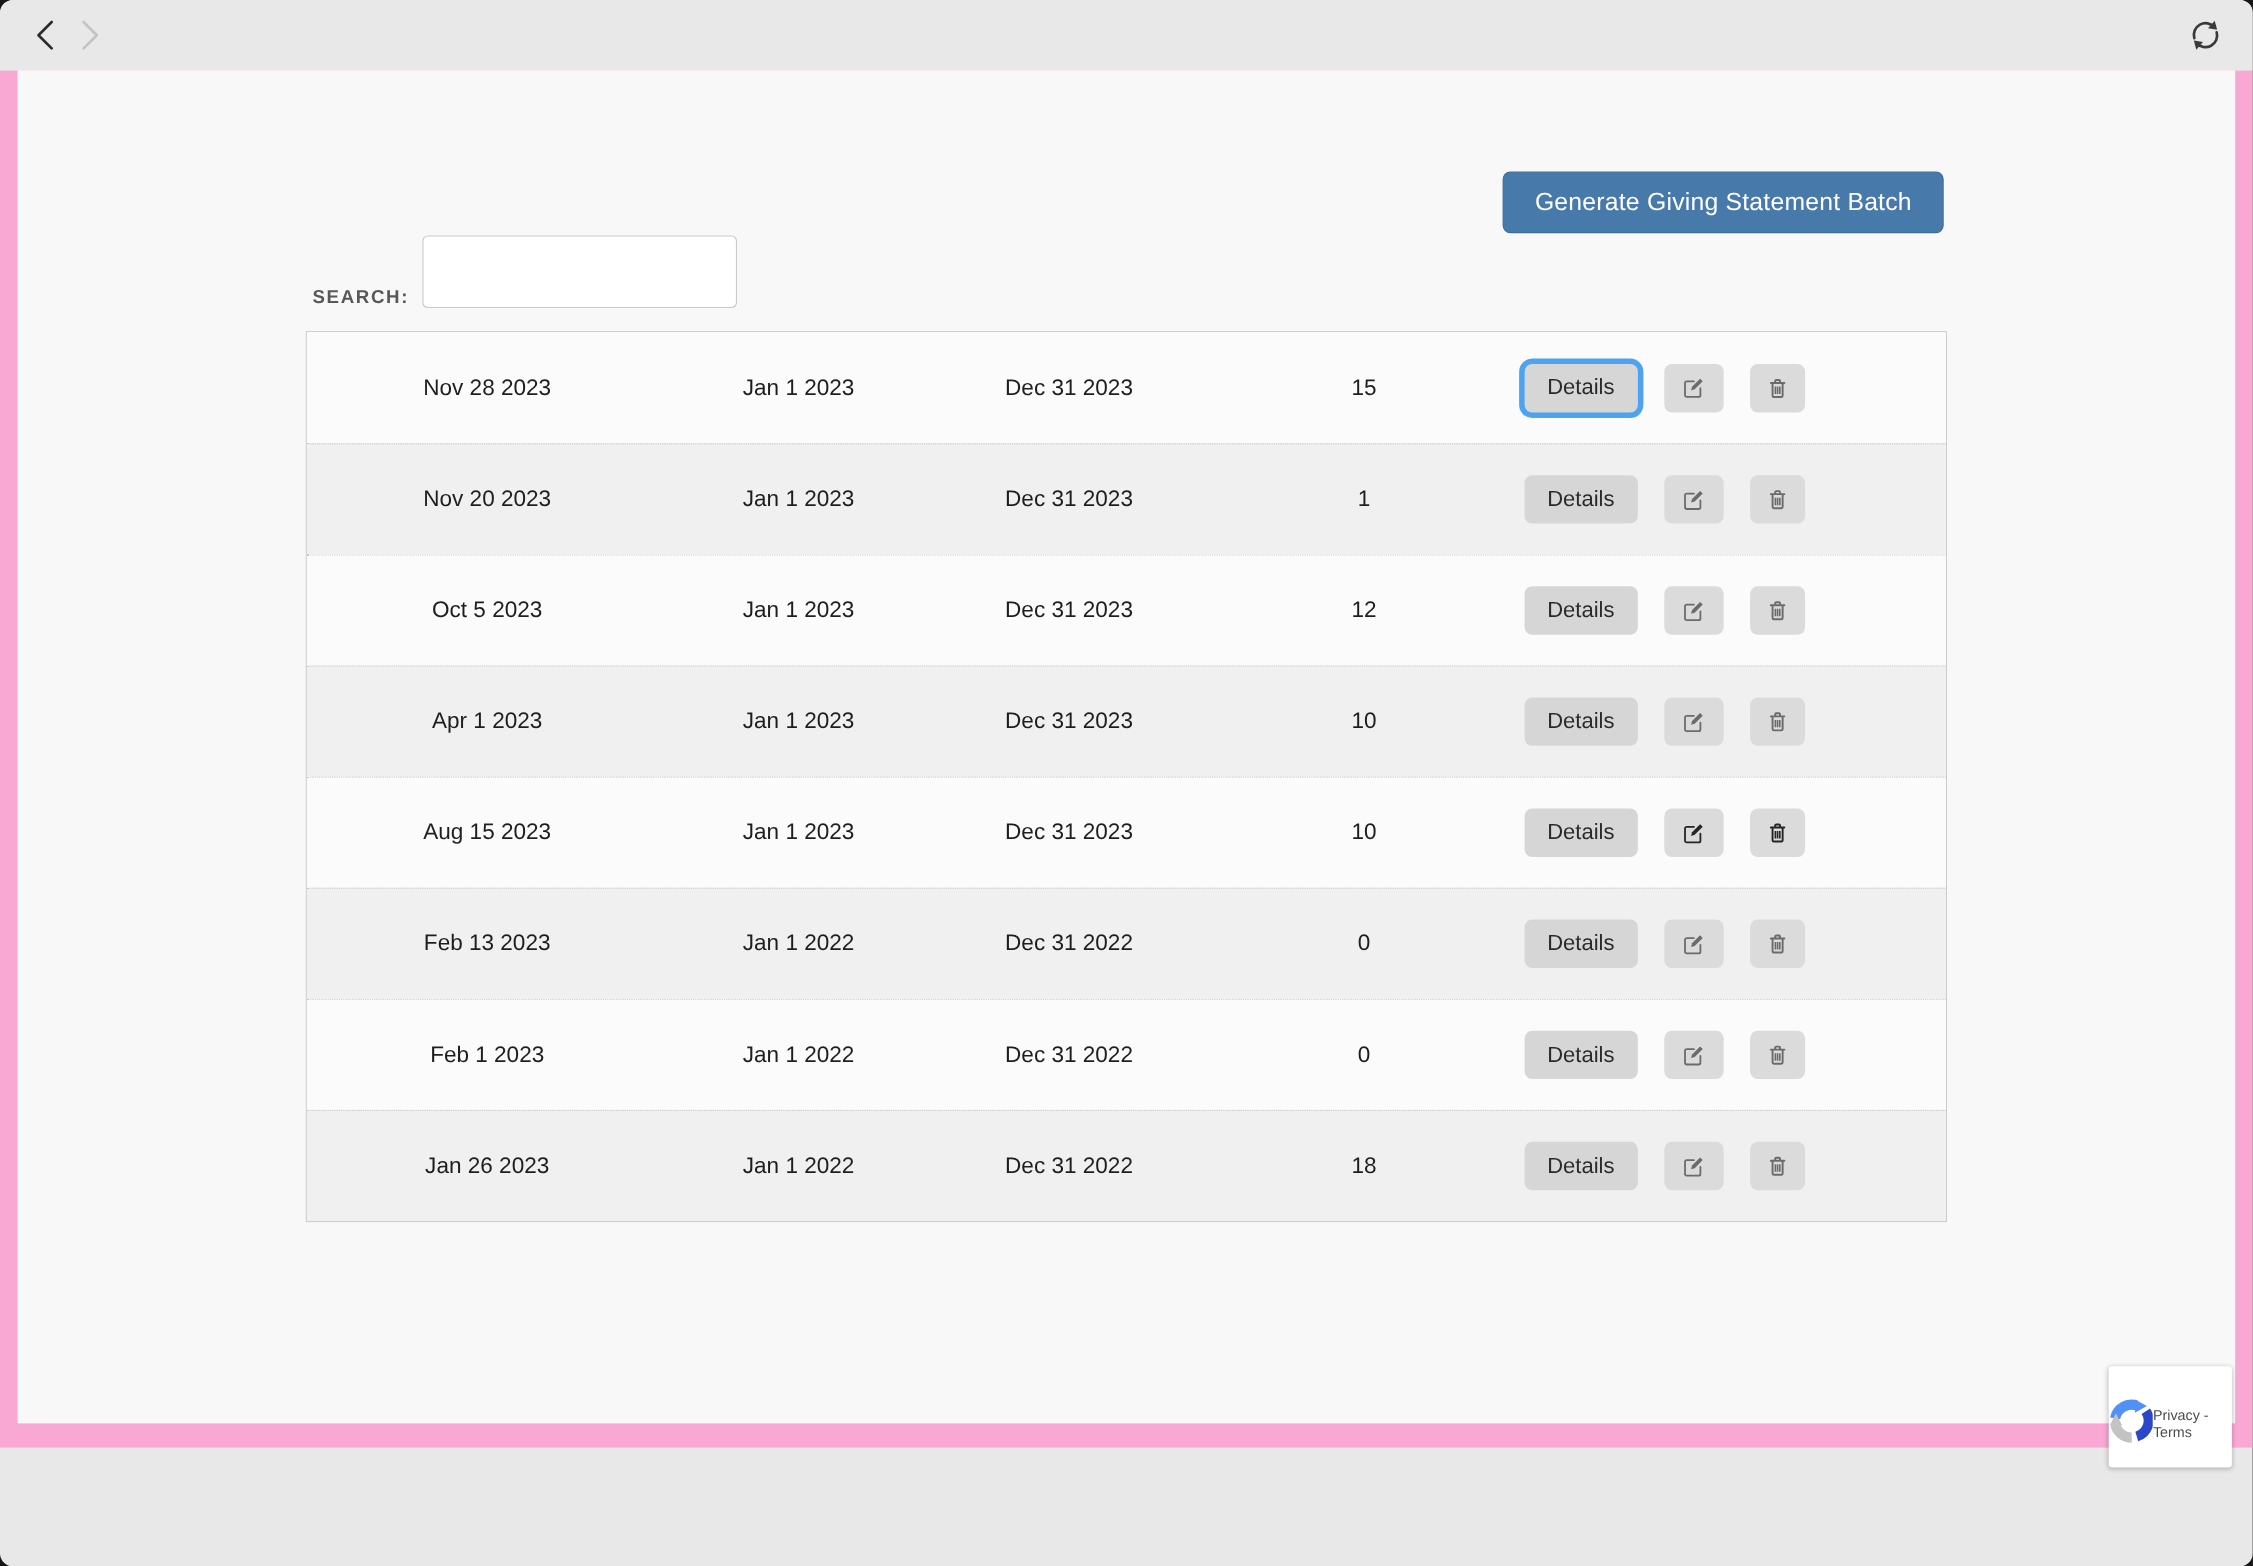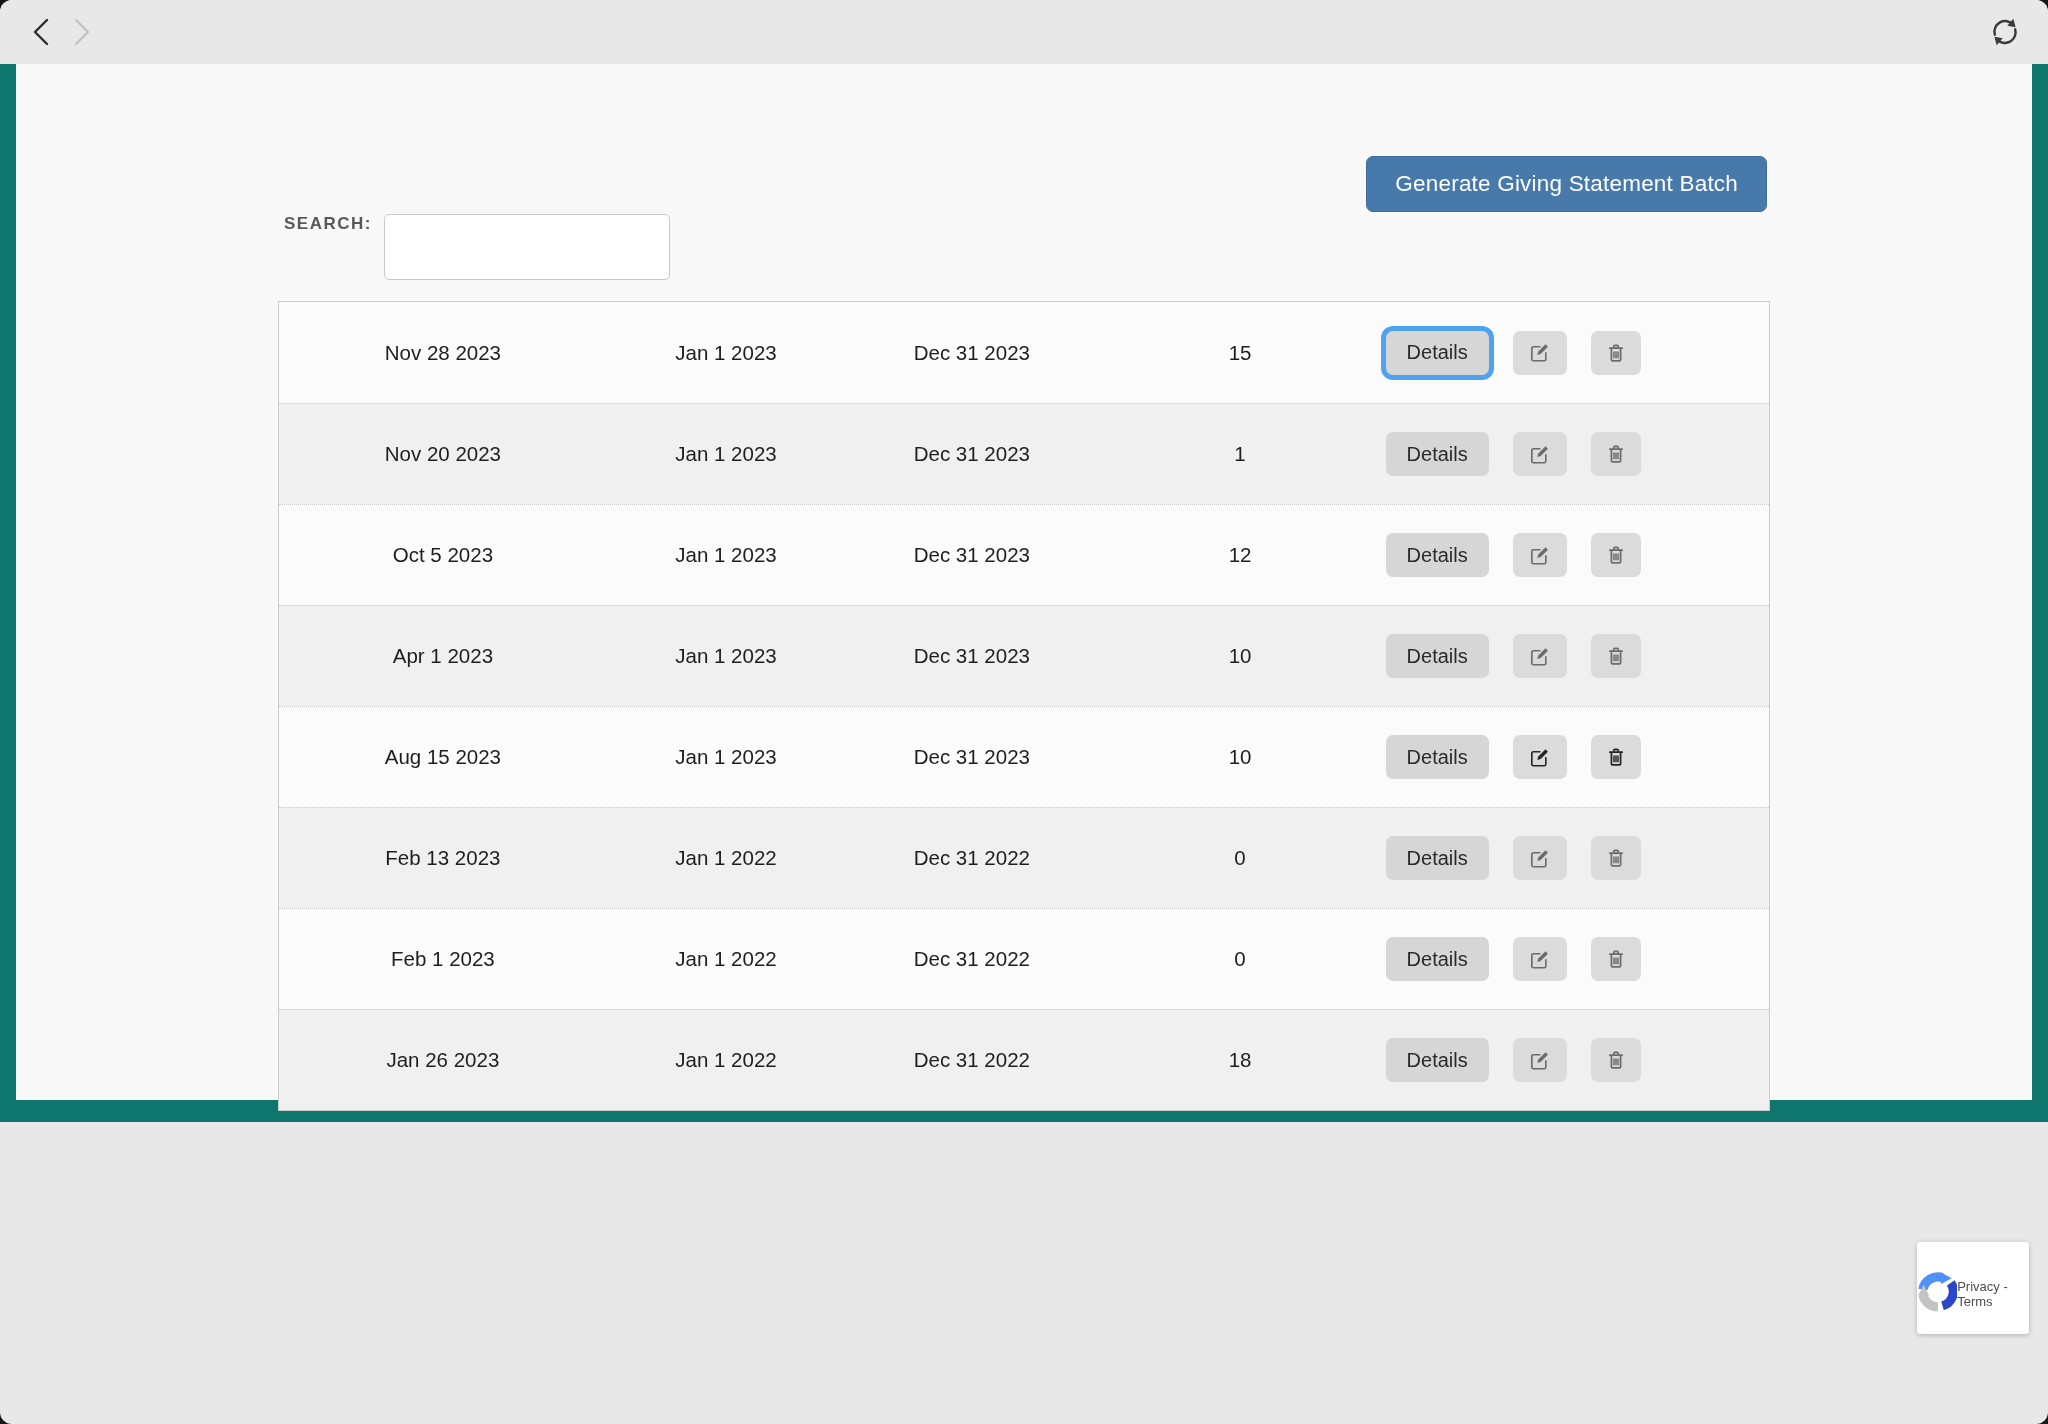--- a/index.html
+++ b/index.html
@@ -21,32 +21,32 @@
   .light.gray { background:#cbc8cb; border:1px solid #bcb9bc; }
   .win-title { font-size:21px; font-weight:bold; color:#4c484c; }
 
   
   .toolbar { height:64px; background:#e9e8e8; position:relative; }
   .nav-arrows { position:absolute; left:27px; top:16px; display:flex; gap:10px; }
   .nav-btn { width:30px; height:32px; background:none; border:none; padding:0; display:flex; align-items:center; justify-content:center; }
   .refresh-btn { position:absolute; right:24px; top:14px; width:38px; height:38px; background:none; border:none; padding:0; }
 
   
-  .frame { height:1058px; padding:0 16px 22px 16px; background:#0f766e; }
+  .frame { height:1252px; padding:0 16px 22px 16px; background:#f9a8d4; }
   .content { position:relative; width:100%; height:100%; background:#f8f8f8; }
 
   
   .generate-btn {
     position:absolute; top:92px; right:265px; height:56px; padding:0 28px;
     background:#4779ab; border:1px solid #3e6d9c; border-radius:7px;
     color:#ffffff; font-size:22.5px; font-weight:500; letter-spacing:.2px;
   }
 
   
-  .search-wrap { position:absolute; left:268px; top:150px; display:flex; align-items:flex-start; gap:12px; }
+  .search-wrap { position:absolute; left:268px; top:150px; display:flex; align-items:flex-end; gap:12px; }
   .search-label { font-size:17px; font-weight:600; letter-spacing:1.5px; color:#585858; }
   .search-input {
     width:286px; height:66px; background:#ffffff; border:1px solid #c9c9c9;
     border-radius:5px; font-size:20px; padding:0 14px; color:#222;
   }
 
   
   .batch-table {
     position:absolute; left:262px; top:237px; width:1492px;
     border:1px solid #cdcdcd; background:#fbfbfb;

